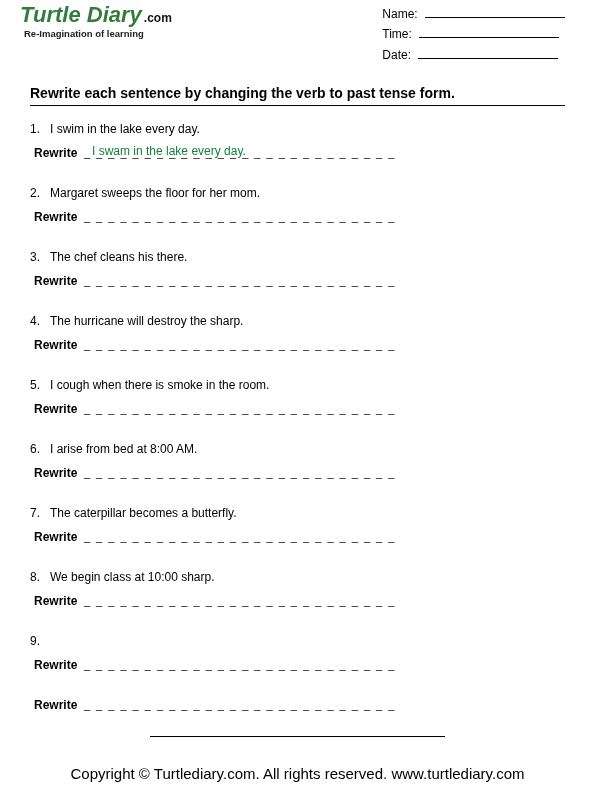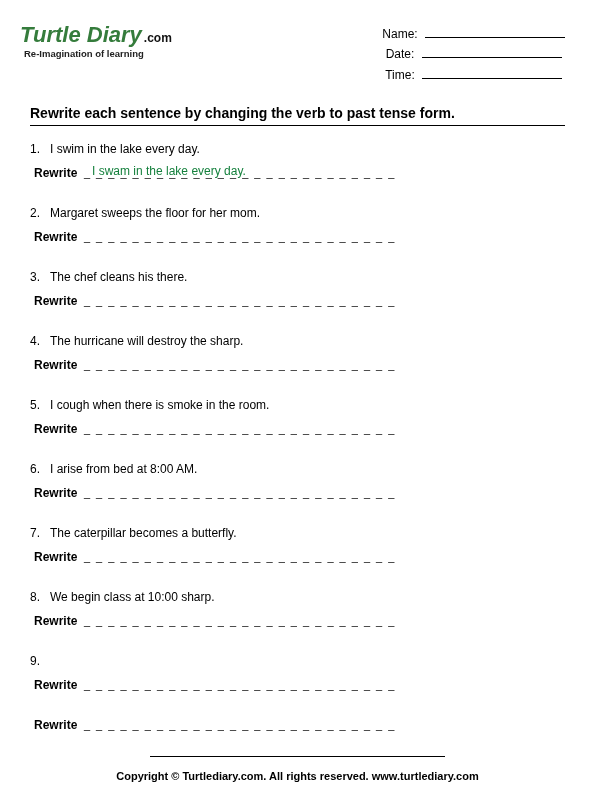--- a/index.html
+++ b/index.html
@@ -7,21 +7,21 @@
     width: 595px;
     height: 800px;
     background: #ffffff;
     font-family: Arial, Helvetica, sans-serif;
     position: relative;
     color: #000;
   }
   .header {
     display: flex;
     justify-content: space-between;
-    padding: 24px 30px 0 20px;
+    padding: 4px 30px 0 20px;
   }
   .logo-block { }
   .logo-main {
     font-family: "Comic Sans MS", cursive, sans-serif;
     font-size: 22px;
     font-weight: bold;
     color: #357C3C;
     font-style: italic;
     line-height: 1;
   }
@@ -33,21 +33,21 @@
     margin-left: 2px;
     font-style: normal;
   }
   .logo-tag {
     font-size: 9.5px;
     color: #222;
     margin-top: 2px;
     margin-left: 4px;
     font-weight: bold;
   }
-  .meta-block { text-align: center; font-size: 12px; line-height: 1.7; }
+  .meta-block { text-align: left; font-size: 12px; line-height: 1.7; }
   .meta-row { white-space: nowrap; }
   .meta-label { display: inline-block; }
   .meta-line {
     display: inline-block;
     border-bottom: 1px solid #000;
     width: 140px;
     height: 12px;
     vertical-align: baseline;
     margin-left: 4px;
   }
@@ -88,22 +88,22 @@
     color: #15803d;
     font-size: 12px;
     white-space: nowrap;
   }
   .footer {
     position: absolute;
     bottom: 18px;
     left: 0;
     width: 100%;
     text-align: center;
-    font-size: 11px;
-    font-weight: bold;
+    font-size: 15px;
+    font-weight: normal;
   }
   .footer-line {
     border: none;
     border-top: 1px solid #000;
     margin: 0 150px 6px 150px;
   }
 </style>
 </head>
 <body>
 
@@ -113,25 +113,25 @@
       <span>Turtle Diary</span><span class="logo-dotcom">.com</span>
     </div>
     <div class="logo-tag">Re-Imagination of learning</div>
   </div>
   <div class="meta-block">
     <div class="meta-row">
       <span class="meta-label">Name:</span>
       <span class="meta-line"></span>
     </div>
     <div class="meta-row">
+      <span class="meta-label">Time:</span>
+      <span class="meta-line"></span>
+    </div>
+    <div class="meta-row">
       <span class="meta-label">Date:</span>
-      <span class="meta-line"></span>
-    </div>
-    <div class="meta-row">
-      <span class="meta-label">Time:</span>
       <span class="meta-line"></span>
     </div>
   </div>
 </div>
 
 <div class="instruction">Rewrite each sentence by changing the verb to past tense form.</div>
 <hr class="hr">
 
 <div class="questions" id="questions">
     <div class="q">

